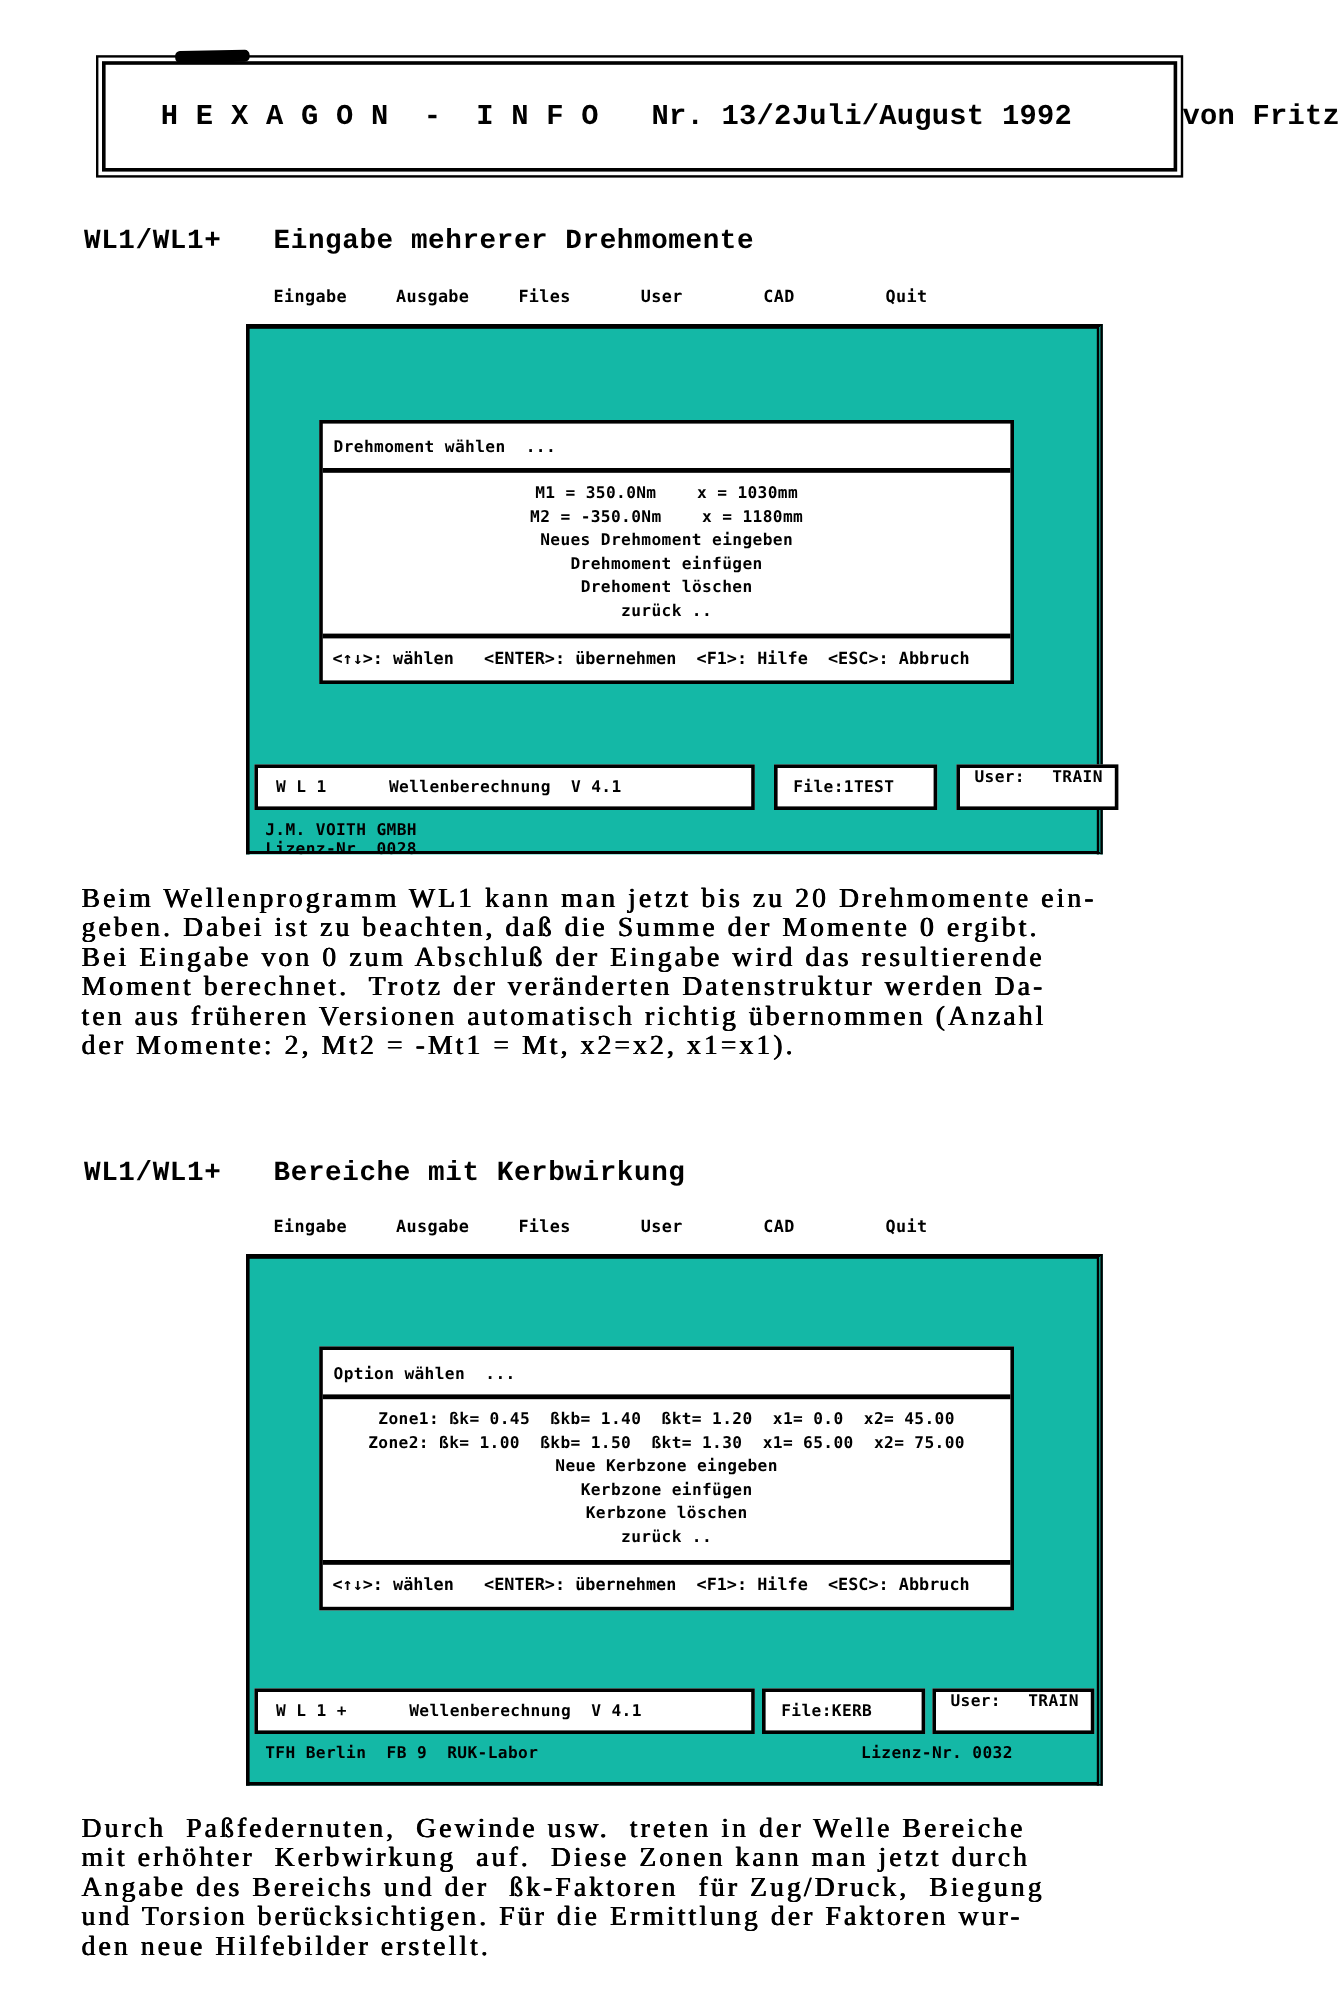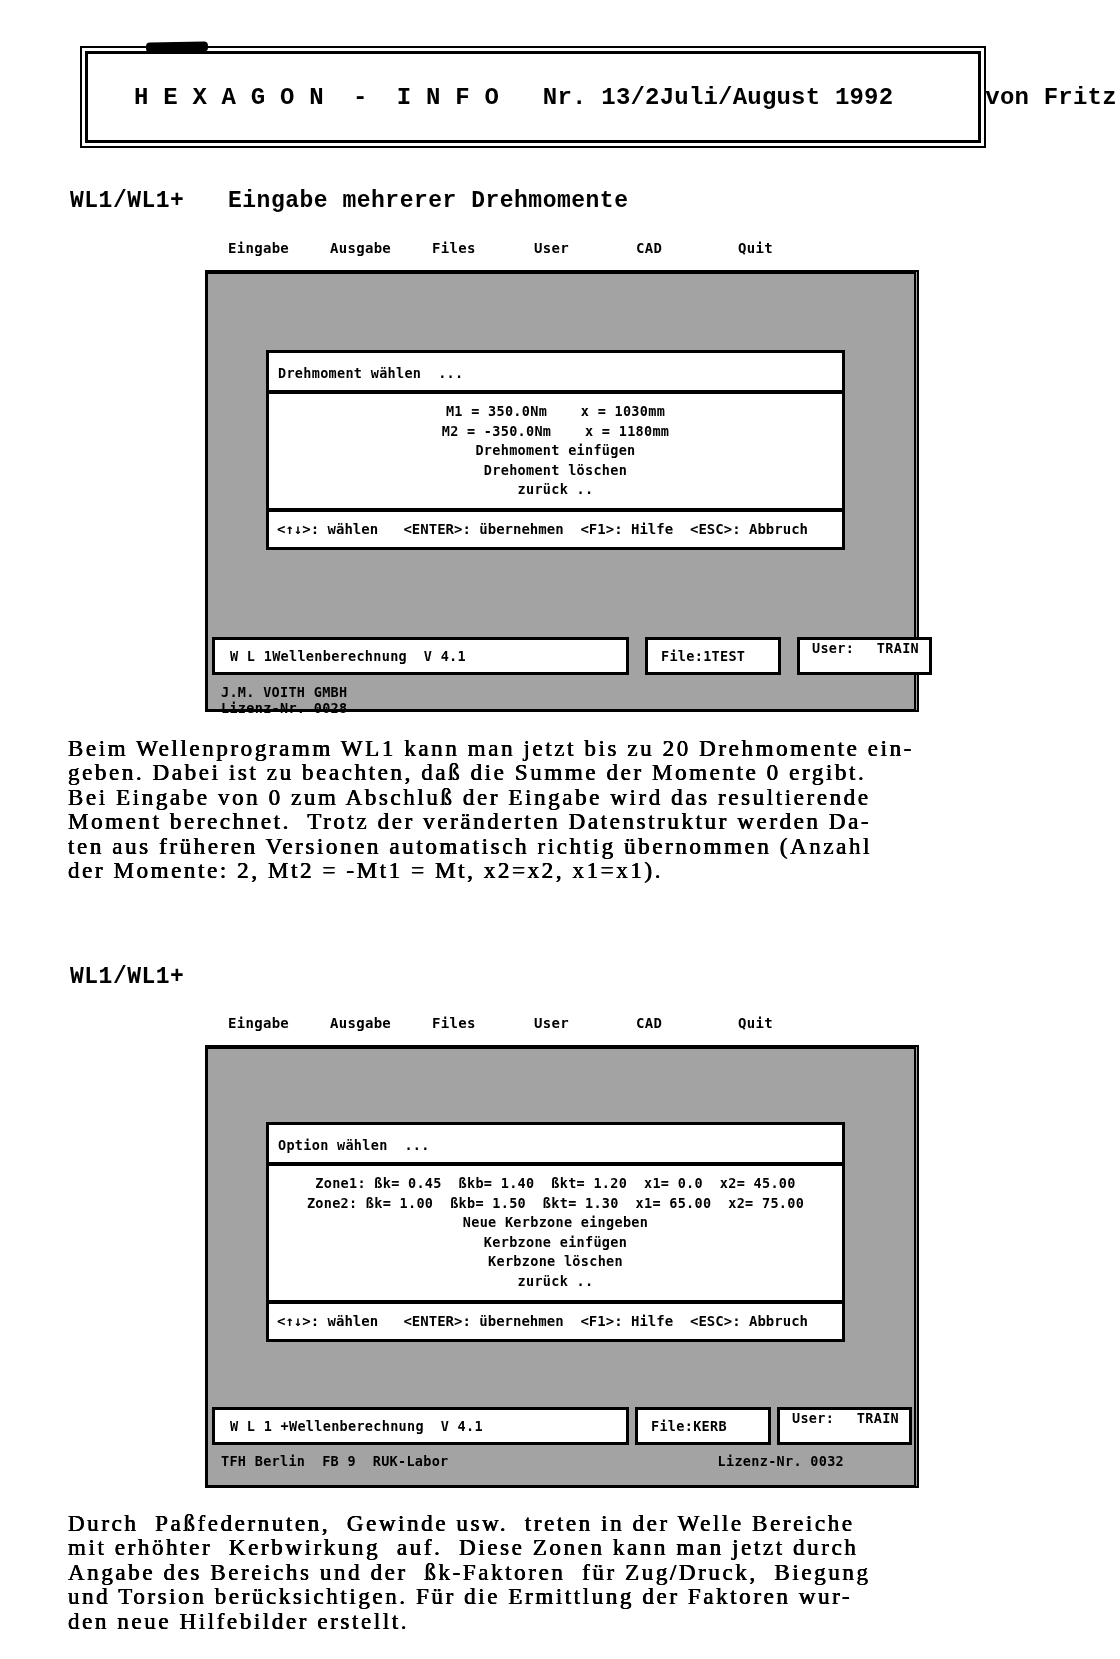--- a/index.html
+++ b/index.html
@@ -28,38 +28,38 @@
             font-size:23px;line-height:24.4px;letter-spacing:2.6px;white-space:pre;margin:0;
             text-shadow:0.35px 0 0 #000,-0.35px 0 0 #000;}
   .body1{top:737px;}
   .body2{top:1512px;}
   
   .shot{position:absolute;left:205px;width:714px;font-family:"DejaVu Sans Mono", monospace;font-weight:bold;letter-spacing:0.3px;}
   .shot1{top:240px;height:472px;}
   .shot2{top:1015px;height:473px;}
   .menubar{display:flex;padding-left:23px;font-size:14px;height:30px;align-items:flex-start;}
   .mitem{width:102px;white-space:pre;}
-  .frame{position:absolute;left:0;top:30px;width:714px;box-sizing:border-box;background:#a3a3a3;
+  .frame{position:absolute;left:0;top:30px;width:714px;box-sizing:border-box;background:#14b8a6;
          border-top:4px solid #000;border-left:3px solid #000;border-right:5px double #000;border-bottom:3px solid #000;}
   .shot1 .frame{height:442px;}
   .shot2 .frame{height:443px;}
   .dialog{position:absolute;left:58px;width:579px;border:3px solid #000;box-sizing:border-box;background:#fff;font-size:13.5px;}
   .shot1 .dialog{top:76px;}
   .shot2 .dialog{top:73px;}
   .dtitle{padding:12px 9px 9px;white-space:pre;}
   .dsep{border-top:4px solid #000;}
   .ditems{padding:8px 0;}
   .ditem{padding:0 9px;line-height:19.6px;white-space:pre;text-align:center;}
   .dhint{padding:9px 8px 10px;white-space:pre;font-size:14px;letter-spacing:0;}
   .statusrow{position:absolute;left:4px;display:flex;gap:6px;height:38px;}
   .shot1 .statusrow{top:363px;gap:16px;}
   .shot2 .statusrow{top:358px;}
   .sbox{border:3px solid #000;box-sizing:border-box;display:flex;align-items:center;white-space:pre;font-size:13.5px;background:#fff;}
   .sb1{width:417px;padding-left:15px;}
-  .sb1 .sdesc{}
+  .sb1 .sdesc{margin-left:52px;}
   .sb2{width:136px;padding-left:13px;}
   .sb3{width:135px;padding:0 10px 16px 12px;justify-content:space-between;}
   .footrow{position:absolute;left:13px;right:70px;display:flex;justify-content:space-between;font-size:13.5px;white-space:pre;}
   .shot1 .footrow{top:410px;flex-direction:column;}
   .shot2 .footrow{top:404px;}
 </style>
 </head>
 <body>
 
 <div class="smudge"></div>
@@ -91,20 +91,21 @@
       <span class="mitem">CAD</span>
       <span class="mitem">Quit</span>
     </div>
   <div class="frame">
     <div class="dialog">
       <div class="dtitle">Drehmoment wählen  ...</div>
       <div class="dsep"></div>
       <div class="ditems">
           <div class="ditem">M1 = 350.0Nm    x = 1030mm</div>
           <div class="ditem">M2 = -350.0Nm    x = 1180mm</div>
+          <div class="ditem">Neues Drehmoment eingeben</div>
           <div class="ditem">Drehmoment einfügen</div>
           <div class="ditem">Drehoment löschen</div>
           <div class="ditem">zurück ..</div>
         </div>
       <div class="dsep"></div>
       <div class="dhint">&lt;↑↓&gt;: wählen   &lt;ENTER&gt;: übernehmen  &lt;F1&gt;: Hilfe  &lt;ESC&gt;: Abbruch</div>
     </div>
     <div class="statusrow">
       <div class="sbox sb1">
         <span>W L 1</span>
@@ -127,20 +128,21 @@
 
 <pre class="bodytext body1">Beim Wellenprogramm WL1 kann man jetzt bis zu 20 Drehmomente ein-
 geben. Dabei ist zu beachten, daß die Summe der Momente 0 ergibt.
 Bei Eingabe von 0 zum Abschluß der Eingabe wird das resultierende
 Moment berechnet.  Trotz der veränderten Datenstruktur werden Da-
 ten aus früheren Versionen automatisch richtig übernommen (Anzahl
 der Momente: 2, Mt2 = -Mt1 = Mt, x2=x2, x1=x1).</pre>
 
 <div class="heading heading2">
   <span class="htag">WL1/WL1+</span>
+  <span class="htitle">Bereiche mit Kerbwirkung</span>
 </div>
 
 <div class="shot shot2">
   <div class="menubar">
       <span class="mitem">Eingabe</span>
       <span class="mitem">Ausgabe</span>
       <span class="mitem">Files</span>
       <span class="mitem">User</span>
       <span class="mitem">CAD</span>
       <span class="mitem">Quit</span>

